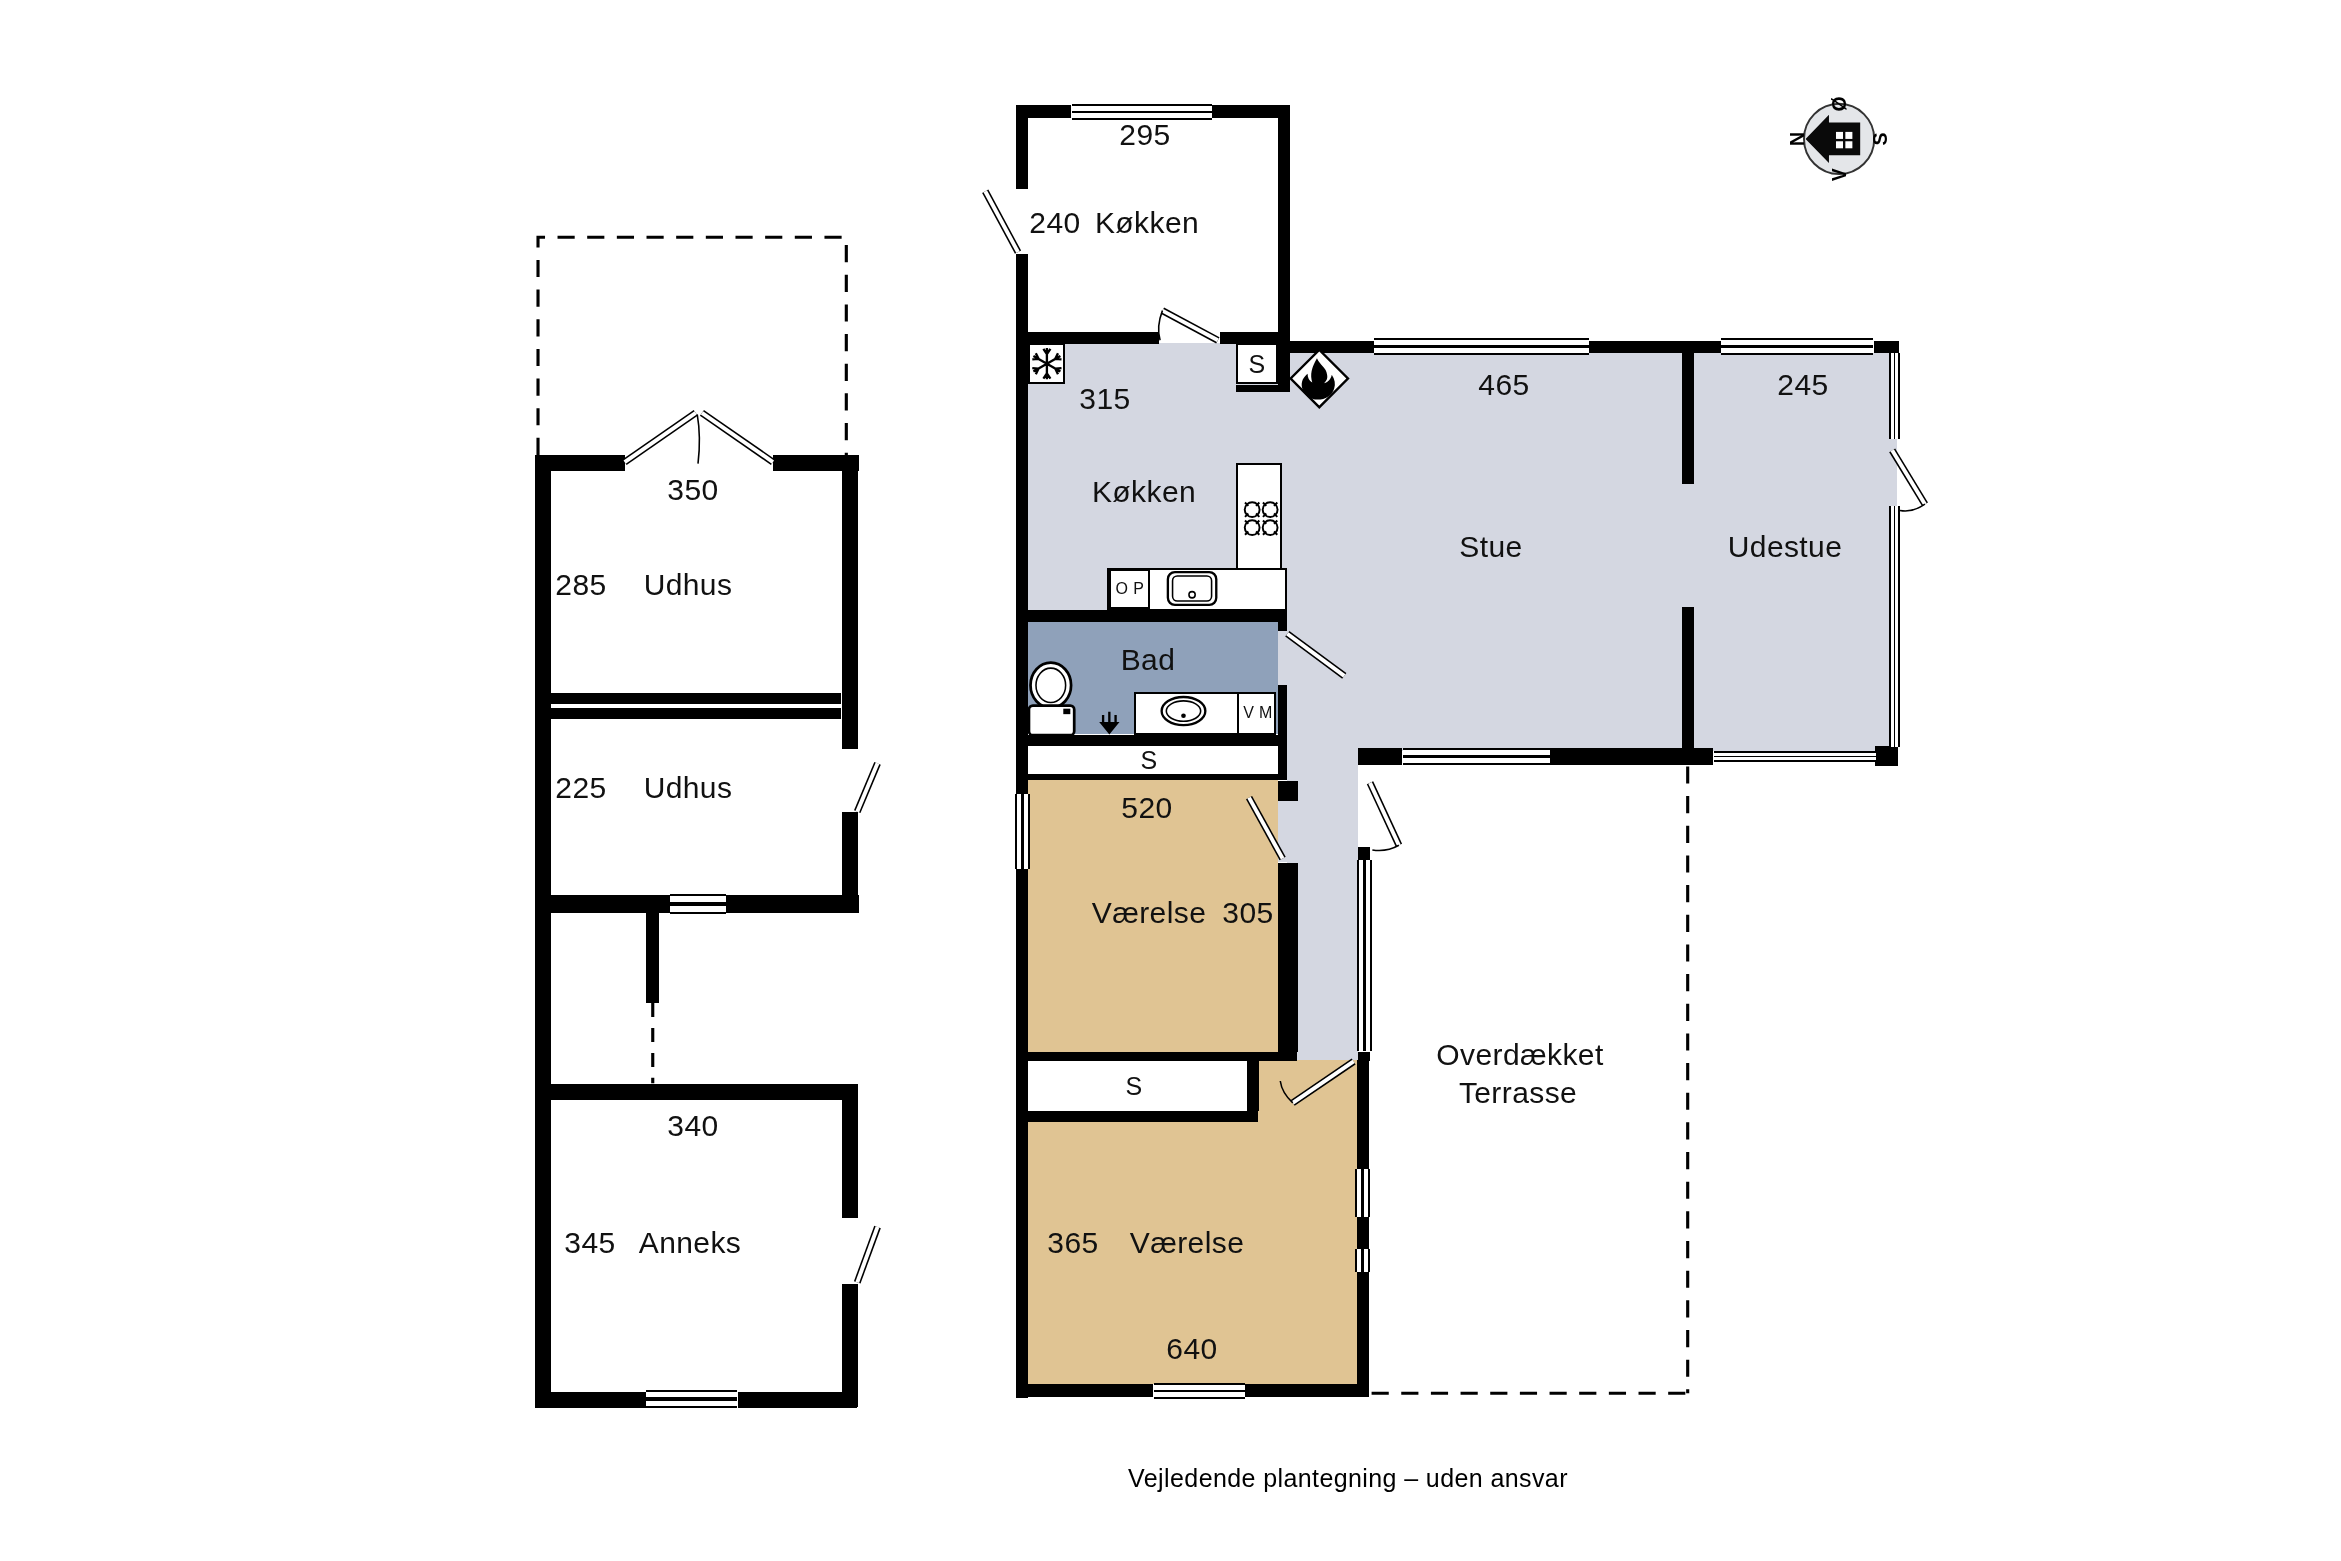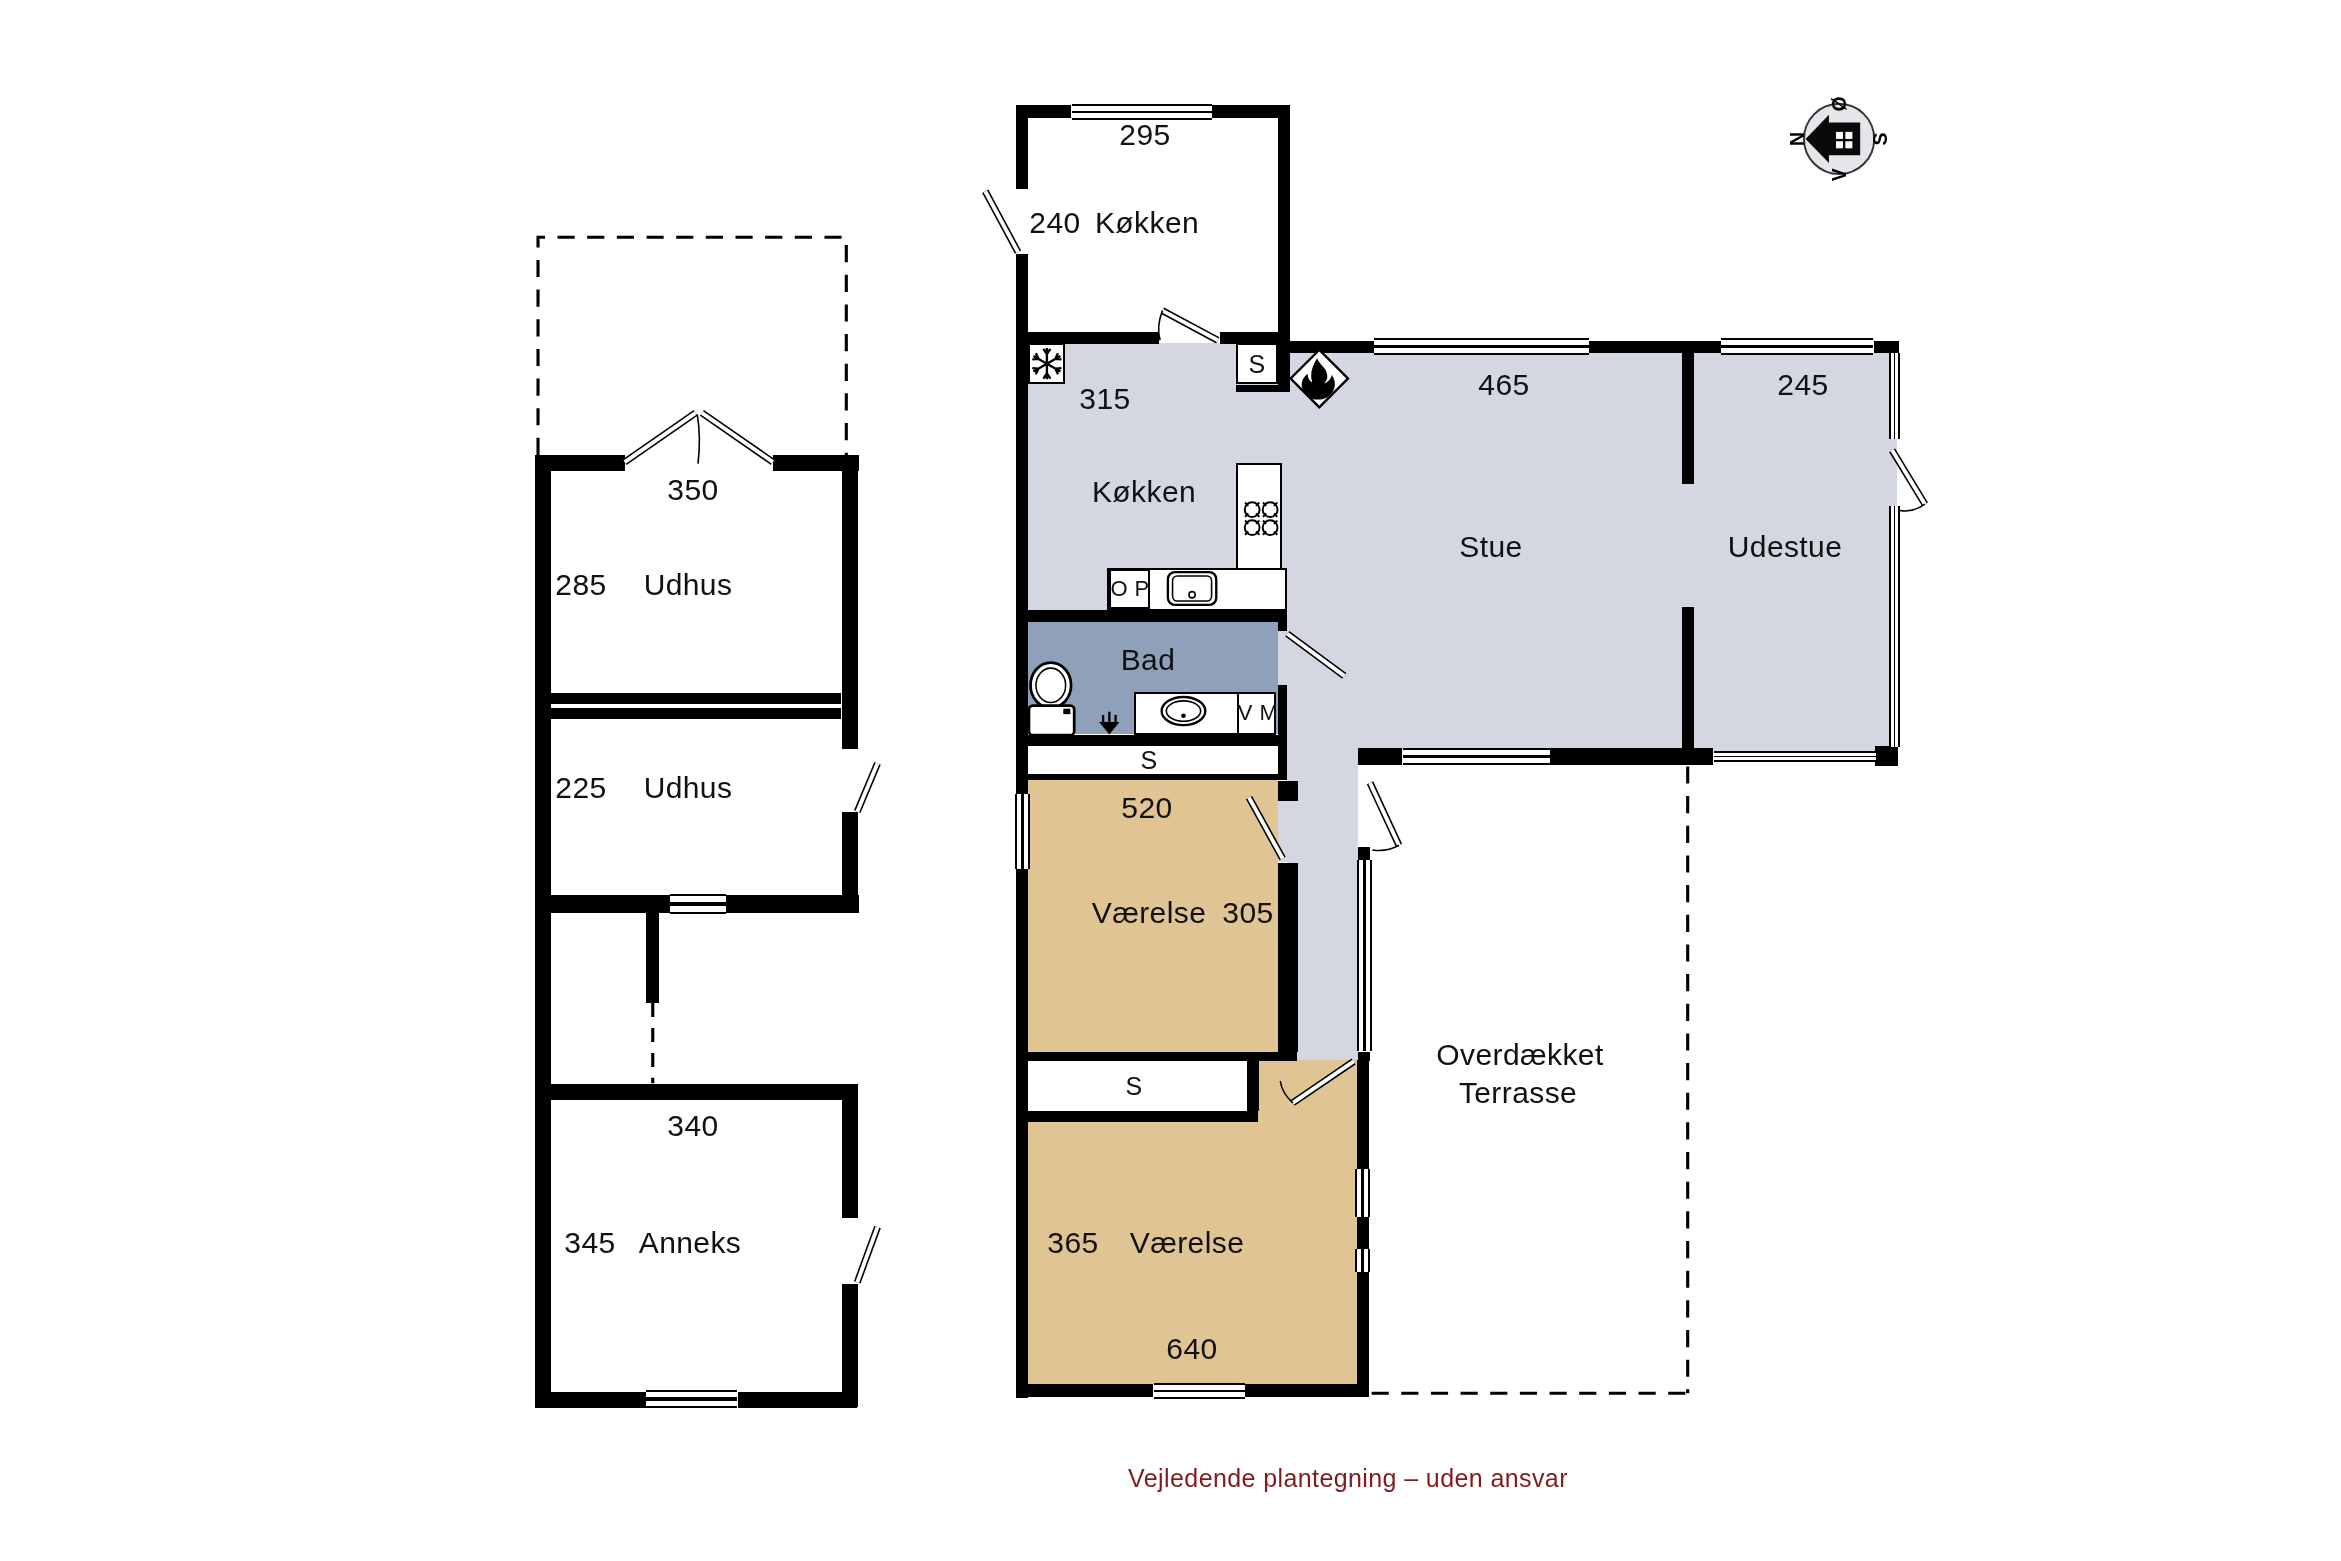--- a/index.html
+++ b/index.html
@@ -8,22 +8,22 @@
   .floor{position:absolute;}
   .wall{position:absolute;background:#000;}
   .box{position:absolute;background:#fff;border:2.3px solid #000;box-sizing:border-box;}
   .win-h{position:absolute;background:linear-gradient(to bottom,#fff 0 38%,#000 38% 62%,#fff 62% 100%);
          border-top:2.3px solid #000;border-bottom:2.3px solid #000;box-sizing:border-box;}
   .win-v{position:absolute;background:linear-gradient(to right,#fff 0 38%,#000 38% 62%,#fff 62% 100%);
          border-left:2.3px solid #000;border-right:2.3px solid #000;box-sizing:border-box;}
   .lbl{position:absolute;transform:translate(-50%,-50%);font-size:30px;color:#111;
        white-space:nowrap;letter-spacing:0.4px;}
   .lbl.small{font-size:25px;}
-  .lbl.tiny{font-size:22px;}
-  .lbl.caption{font-size:25px;color:#7f1d1d;}
+  .lbl.tiny{font-size:16px;}
+  .lbl.caption{font-size:25px;color:#000000;}
   svg text{font-family:"Liberation Sans",sans-serif;}
 </style>
 </head>
 <body>
 
 <div id="plan">
 
   <div id="geom">
       <div class="floor" style="left: 1028px; top: 343px; width: 259px; height: 279px; background: rgb(212, 215, 225);"></div>
       <div class="floor" style="left: 1287px; top: 353px; width: 610px; height: 398px; background: rgb(212, 215, 225);"></div>

